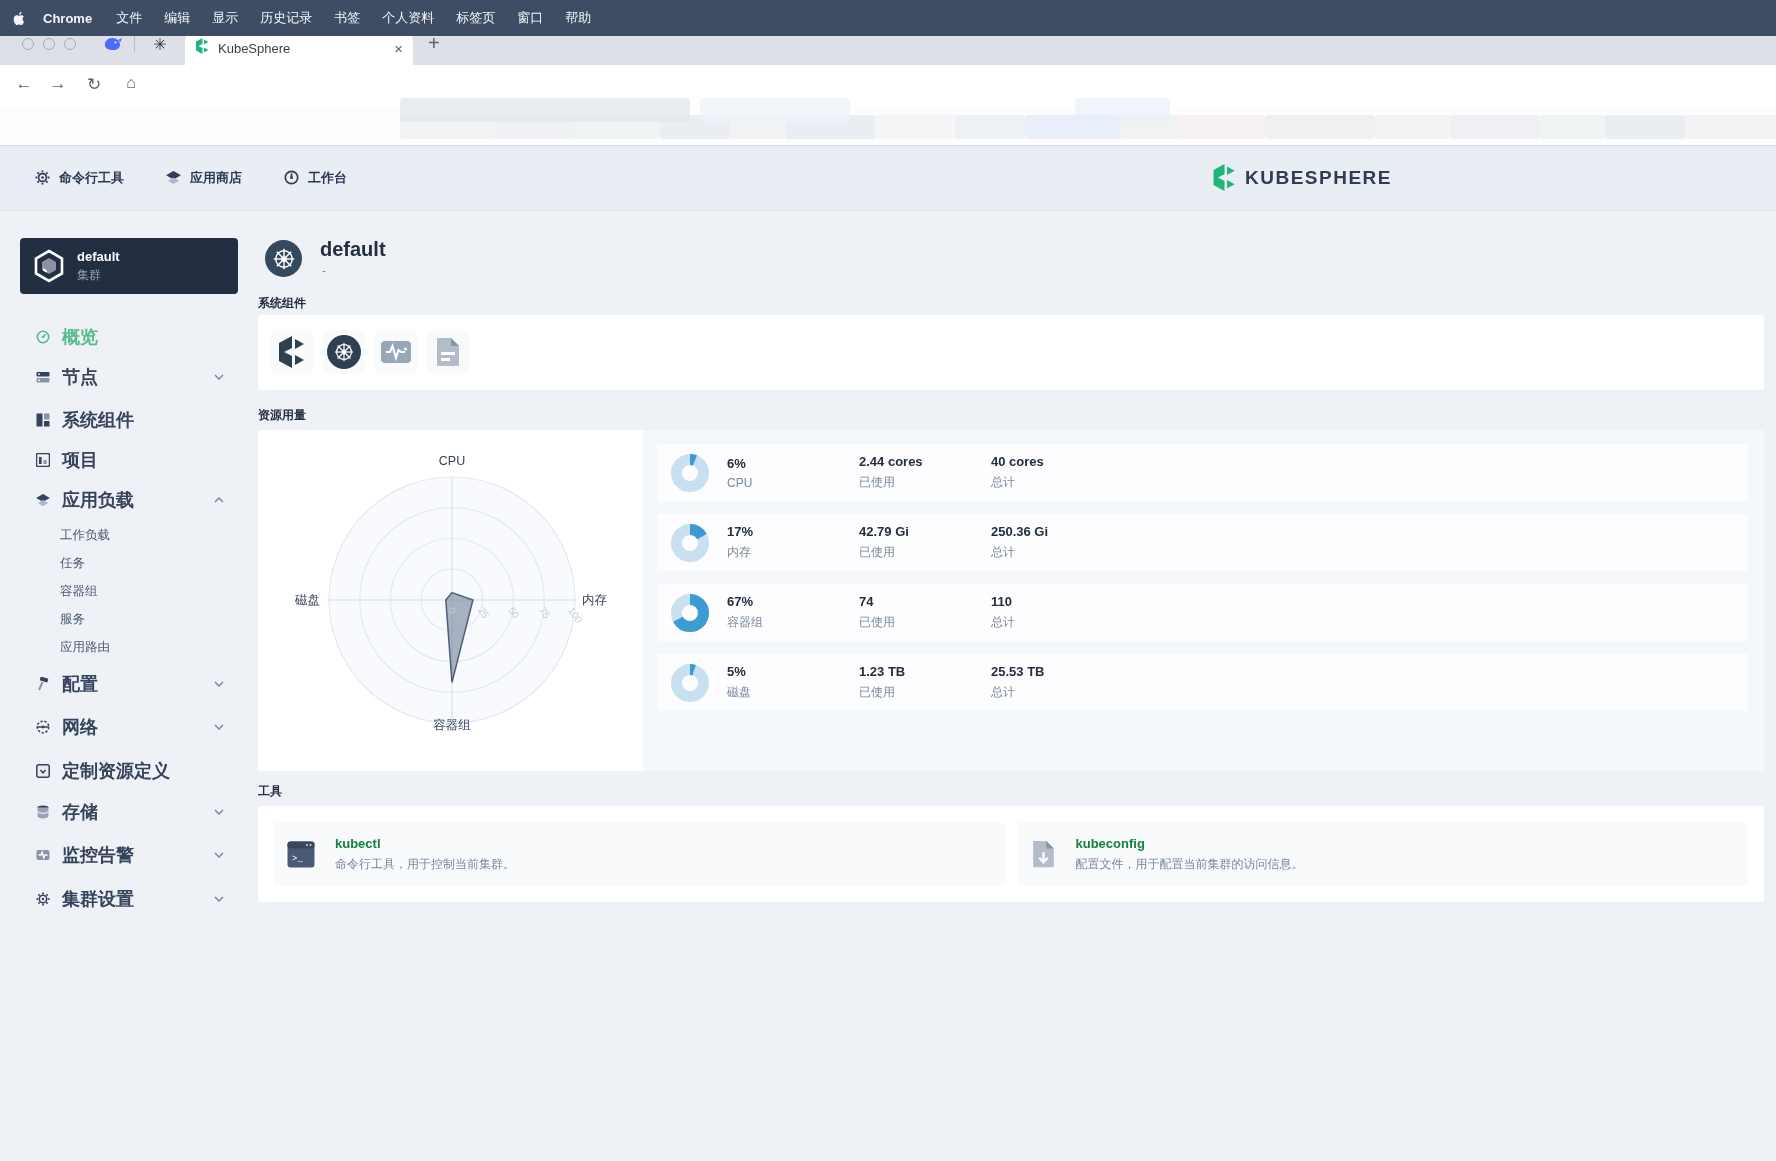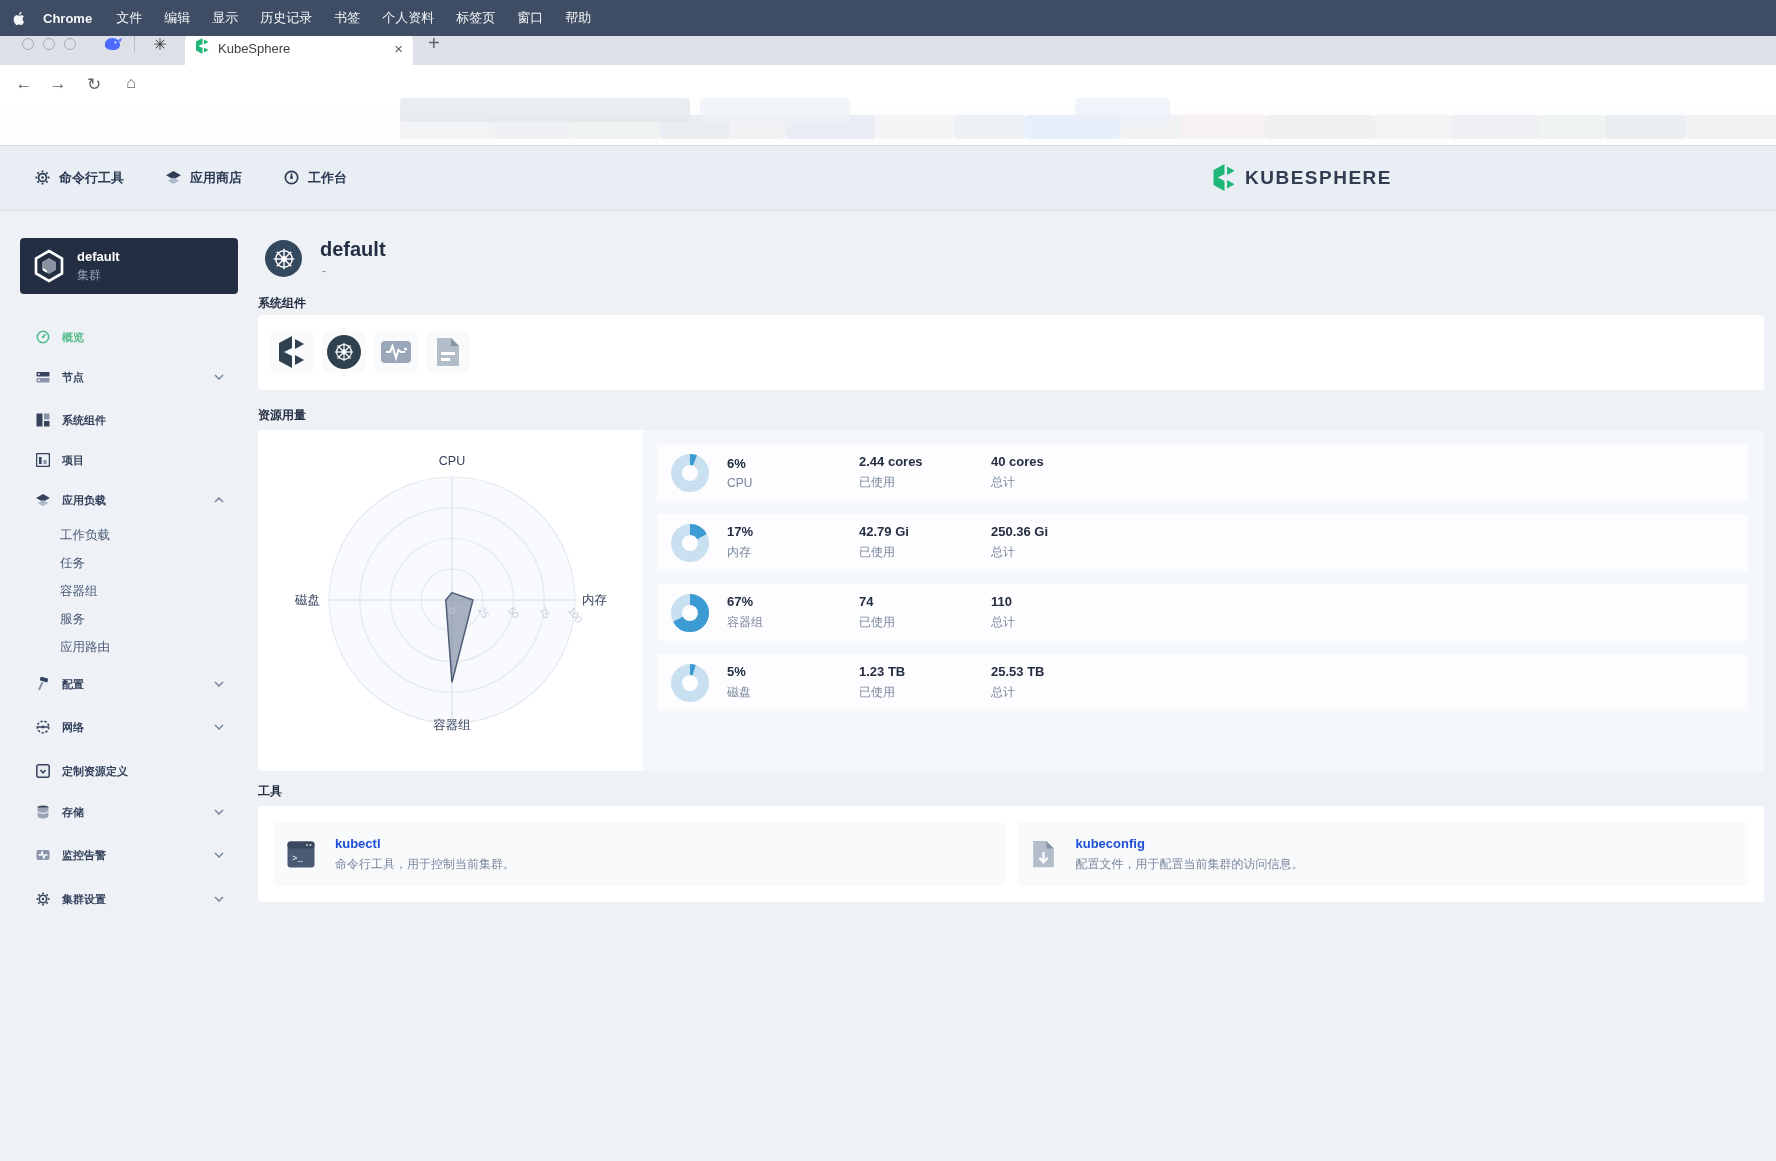--- a/index.html
+++ b/index.html
@@ -43,21 +43,21 @@
   .hnav-item .lbl{font-size:13px;font-weight:bold;color:#2b3a52;margin-left:9px;}
   .kslogo{position:absolute;left:1213px;top:0;height:100%;display:flex;align-items:center;}
   .kslogo .lg-text{font-size:19px;font-weight:bold;letter-spacing:1.5px;color:#323d52;margin-left:9px;}
   
   .cluster-card{position:absolute;left:20px;top:238px;width:218px;height:56px;background:#242e42;border-radius:4px;
                 display:flex;align-items:center;padding-left:13px;box-sizing:border-box;}
   .cc-text{margin-left:12px;}
   .cc-name{color:#ffffff;font-weight:bold;font-size:13px;}
   .cc-type{color:#9aa2b5;font-size:12px;margin-top:3px;}
   .sidebar{position:absolute;left:20px;top:325px;width:218px;}
-  .side-item{height:24px;display:flex;align-items:center;padding-left:15px;font-size:11px;color:#36435c;font-weight:bold;}
+  .side-item{height:24px;display:flex;align-items:center;padding-left:15px;font-size:18px;color:#36435c;font-weight:bold;}
   .side-item .icon{width:16px;height:16px;display:flex;align-items:center;justify-content:center;margin-right:11px;}
   .side-item .chev{margin-left:auto;margin-right:14px;display:flex;align-items:center;}
   .side-item.active{color:#55bc8a;}
   .side-sub{height:24px;display:flex;align-items:center;padding-left:40px;font-size:12.5px;color:#4a5a74;margin-top:4px;}
   .mt16{margin-top:16px;font-family:Liberation Mono, monospace;}.mt17{margin-top:17px;}.mt19{margin-top:19px;}.mt11{margin-top:11px;}.mt13{margin-top:13px;}.mt20{margin-top:20px;}
   
   .page-avatar{position:absolute;left:265px;top:240px;width:37px;height:37px;border-radius:50%;background:#35495e;
                display:flex;align-items:center;justify-content:center;}
   .page-title{position:absolute;left:320px;top:238px;font-size:20px;font-weight:bold;color:#242e42;}
   .page-sub{position:absolute;left:322px;top:264px;font-size:12px;color:#79879c;}
@@ -84,21 +84,21 @@
   .stat-row{height:57px;background:#fdfdff;border-radius:2px;margin-bottom:13px;display:flex;align-items:center;
             padding-left:14px;}
   .stat-col{width:132px;}
   .stat-col.c1{margin-left:18px;}
   .stat-val{font-size:13px;font-weight:bold;color:#242e42;}
   .stat-lab{font-size:12px;color:#79879c;margin-top:5px;}
   
   .tools-card{left:258px;top:806px;width:1506px;height:96px;box-sizing:border-box;padding:16px;display:flex;gap:13px;}
   .tool-tile{flex:1;background:#f8fafc;border-radius:4px;display:flex;align-items:center;padding-left:13px;}
   .tool-text{margin-left:20px;}
-  .tool-name{font-size:13px;font-weight:bold;color:#1d4ed8;}
+  .tool-name{font-size:13px;font-weight:bold;color:#15803d;}
   .tool-desc{font-size:12px;color:#79879c;margin-top:5px;}
 </style>
 </head>
 <body>
 
 <div class="screen">
 
   <div class="menubar">
     <span class="apple">
       <svg width="13" height="15" viewBox="0 0 13 15">

